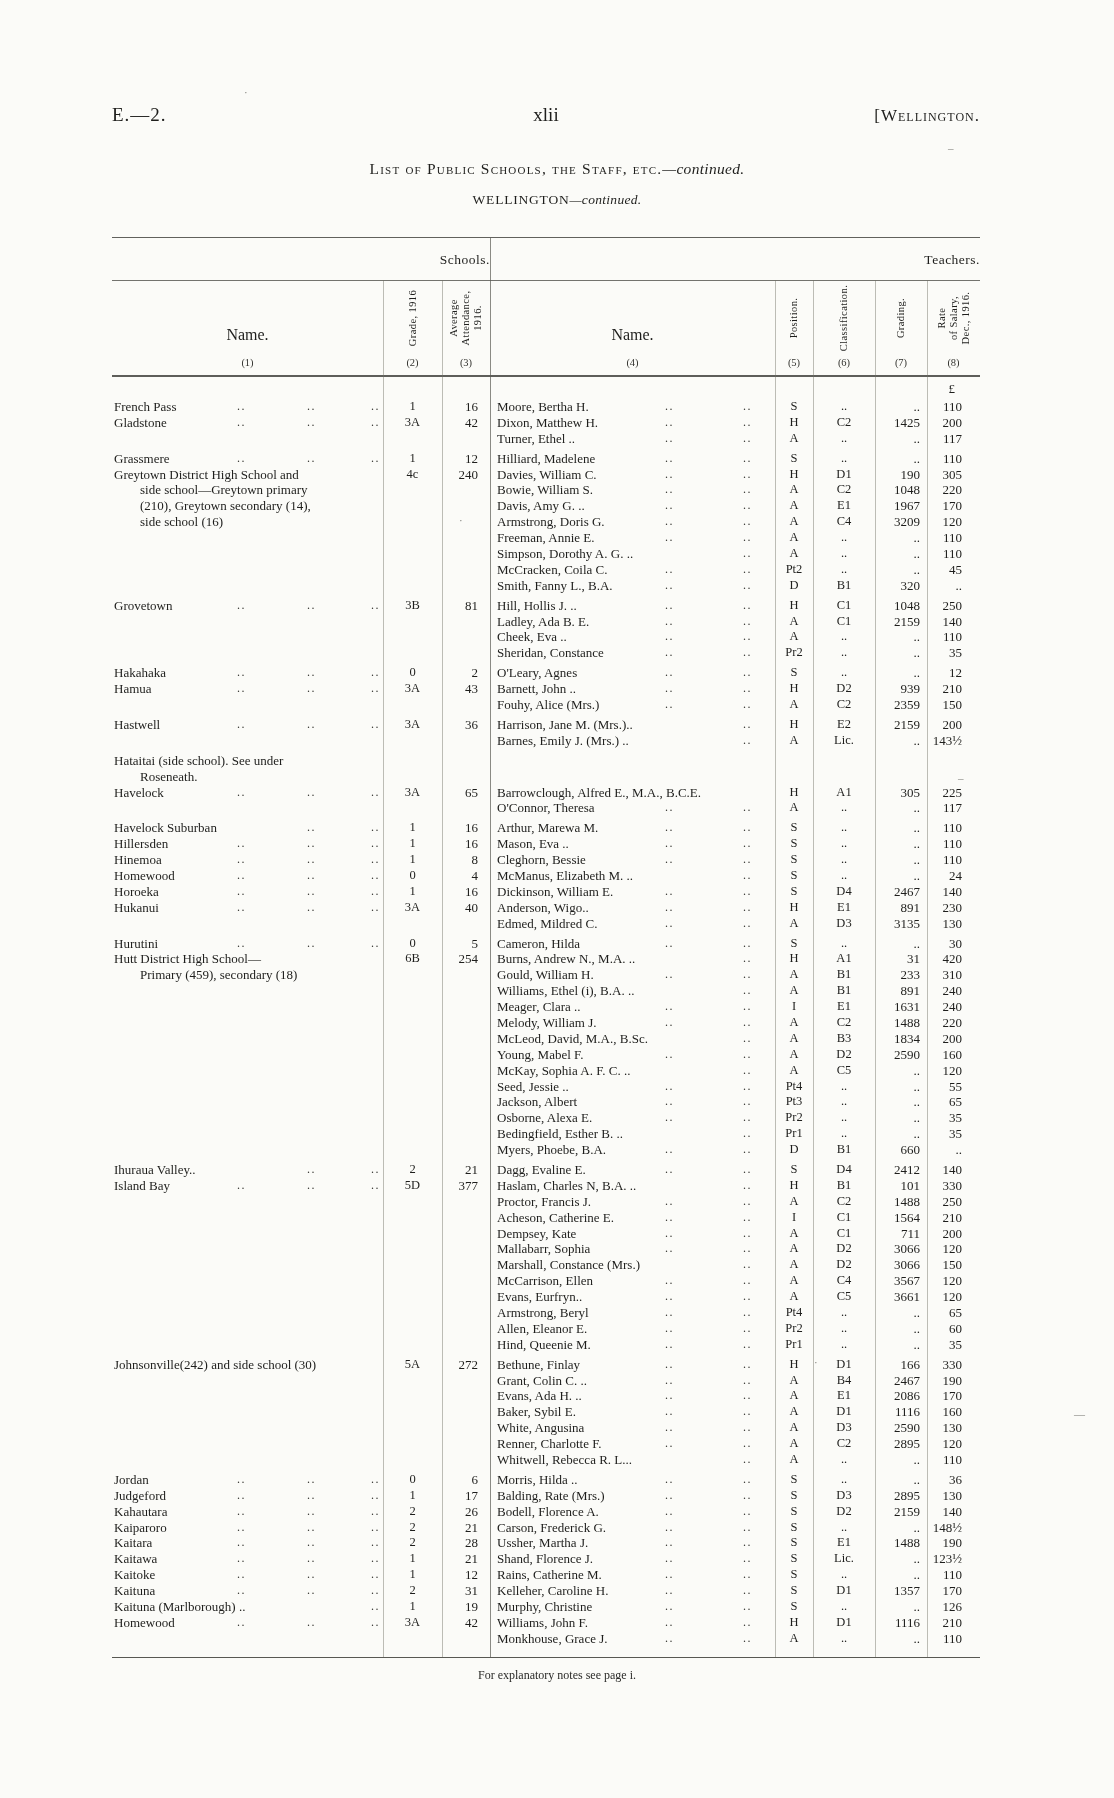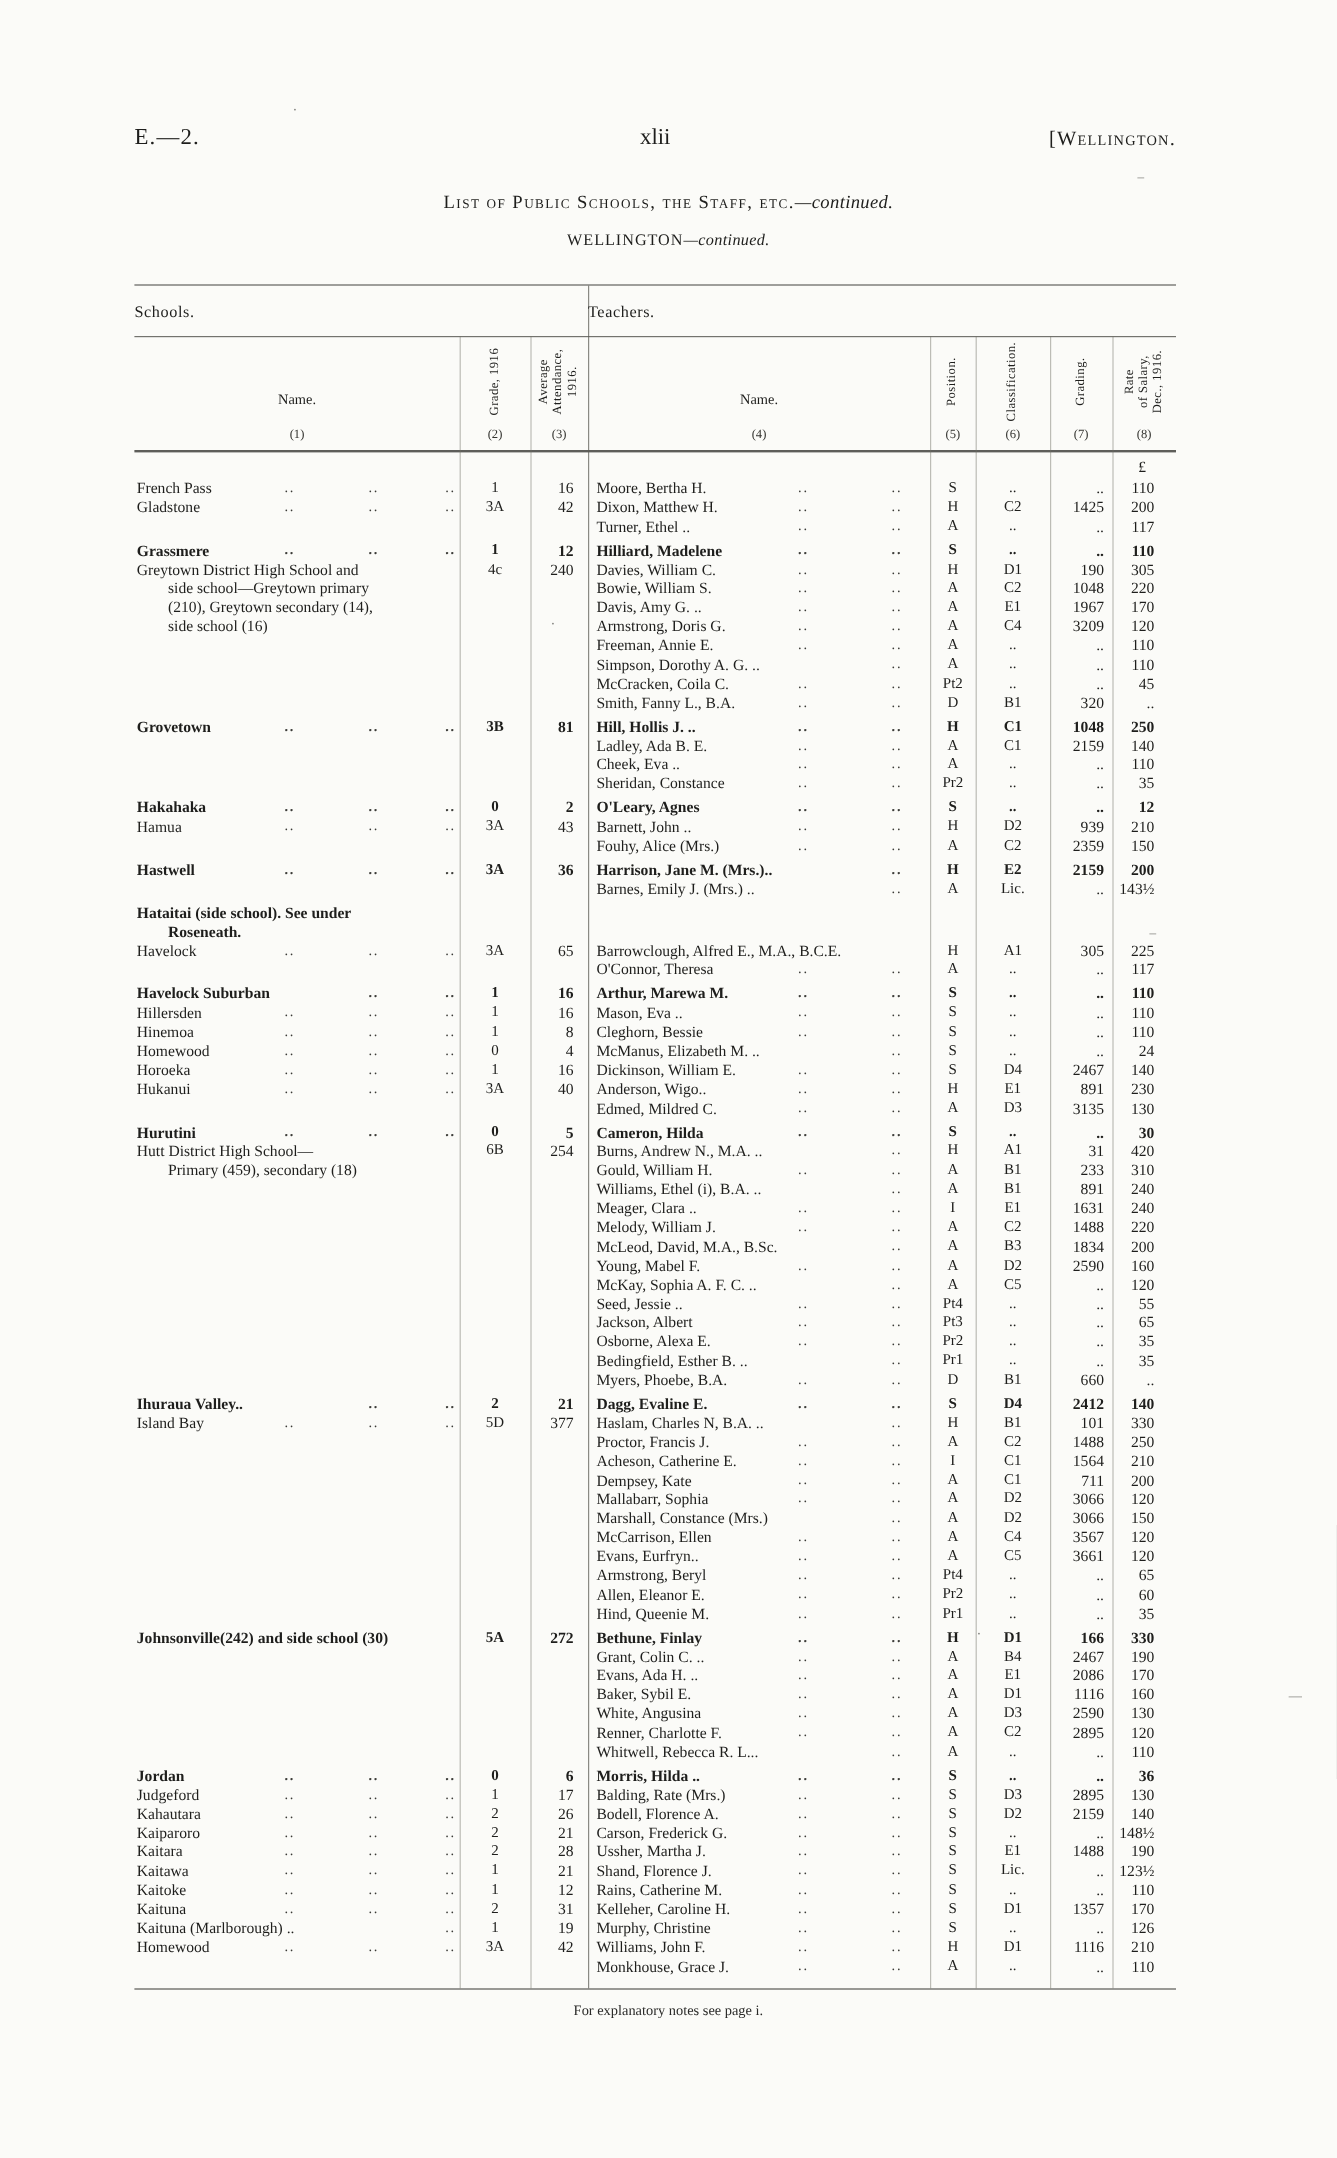--- a/index.html
+++ b/index.html
@@ -23,43 +23,43 @@
   .table{
     position:absolute; top:237px; left:112px; width:868px;
     border-top:1px solid rgba(60,60,55,0.8);
     border-bottom:1px solid rgba(60,60,55,0.85);
   }
   .hline{position:absolute; left:0; width:868px; height:1px; background:rgba(70,70,64,0.75);}
   .vline{position:absolute; width:1px; background:rgba(110,110,100,0.45);}
   .vline.strong{background:rgba(90,90,82,0.7);}
   
   .thead{position:relative; height:137px;}
-  .group{position:absolute; top:14px; font-size:13.5px; text-align:left; letter-spacing:0.5px;}
+  .group{position:absolute; top:14px; font-size:13.5px; text-align:right; letter-spacing:0.5px;}
   .g-schools{left:0; width:378px;}
   .g-teachers{left:378px; width:490px;}
-  .name-label{position:absolute; top:88px; font-size:12px; text-align:center;}
+  .name-label{position:absolute; top:88px; font-size:16px; text-align:center;}
   .nl-1{left:0; width:271px;}
   .nl-4{left:378px; width:285px;}
   .rot-cell{position:absolute; top:42px; height:76px;}
   .rot-cell .rot{
     position:absolute; left:50%; top:50%;
     transform:translate(-50%,-50%) rotate(-90deg);
     white-space:pre; font-size:10.5px; line-height:1.15; text-align:center; letter-spacing:0.4px;
   }
   .rc-2{left:271px; width:59px;} .rc-3{left:330px; width:48px;}
   .rc-5{left:663px; width:38px;} .rc-6{left:701px; width:62px;}
   .rc-7{left:763px; width:52px;} .rc-8{left:815px; width:53px;}
   .colnum{position:absolute; top:119px; font-size:10.5px; text-align:center; color:#33332f;}
   .cn-1{left:0;width:271px;} .cn-2{left:271px;width:59px;} .cn-3{left:330px;width:48px;}
   .cn-4{left:378px;width:285px;} .cn-5{left:663px;width:38px;} .cn-6{left:701px;width:62px;}
   .cn-7{left:763px;width:52px;} .cn-8{left:815px;width:53px;}
   
   .tbody{position:relative; padding-top:4px; padding-bottom:10px;}
   .row{position:relative; height:15.9px; font-size:13px; line-height:15.9px;}
-  .row.gap{margin-top:4px;font-weight:bold;}
+  .row.gap{margin-top:4px;}
   .row.cur{height:20px; line-height:20px;}
   .cell{position:absolute; top:0; height:100%;}
   .cell .t{display:inline;}
   .cell.school{left:0; width:271px; padding-left:2px;}
   .cell.school .t{display:block; white-space:pre-wrap; padding-left:26px; text-indent:-26px;}
   .cell.grade{left:271px; width:59px; text-align:center; font-size:12.5px;}
   .cell.att{left:330px; width:48px; text-align:right; padding-right:12px; box-sizing:border-box;}
   .cell.teacher{left:378px; width:285px; padding-left:7px; white-space:nowrap;}
   .cell.pos{left:663px; width:38px; text-align:center; font-size:12.5px;}
   .cell.cls{left:701px; width:62px; text-align:center; font-size:12.5px;}

